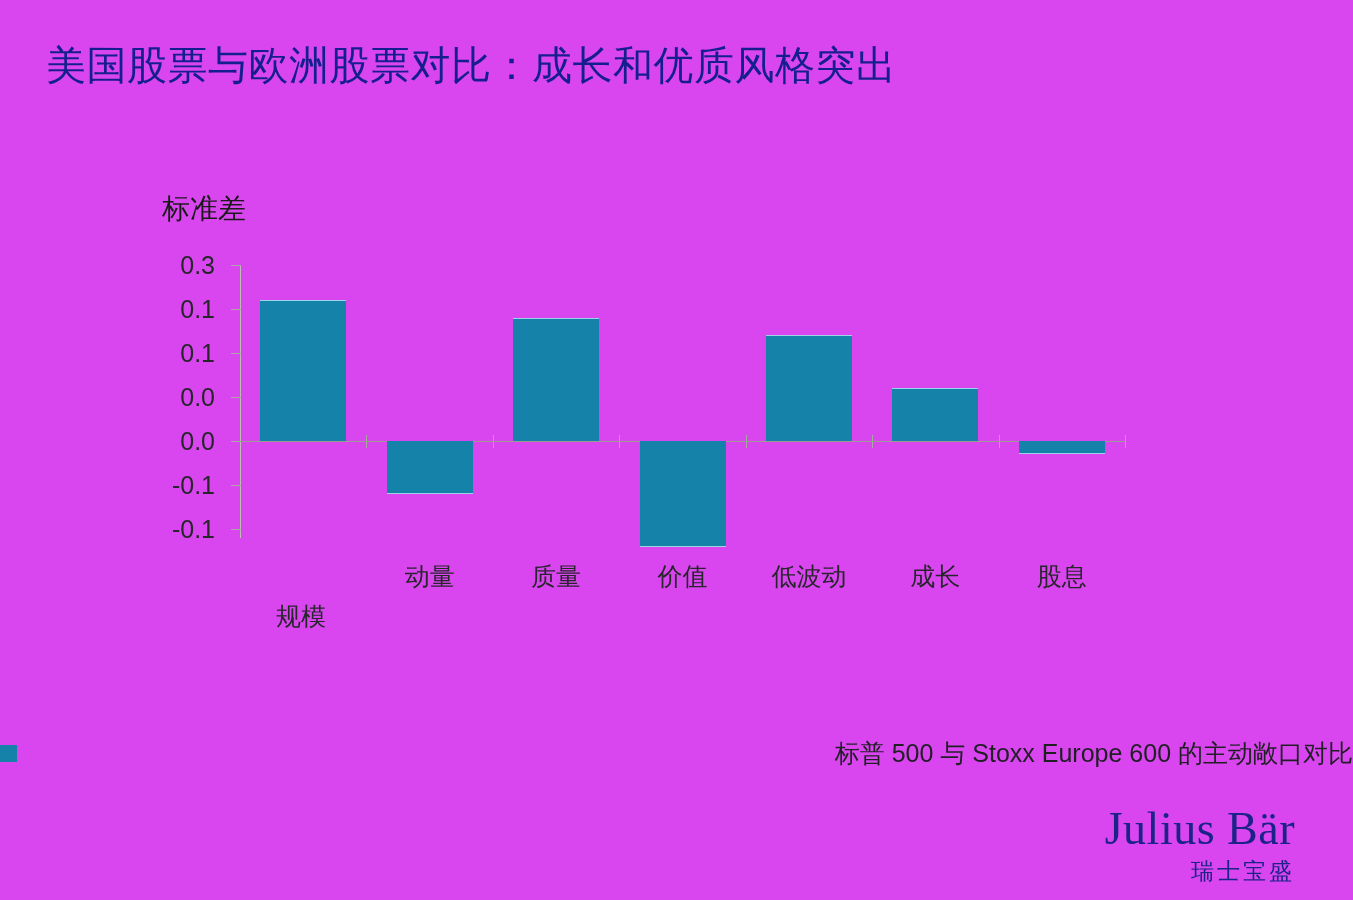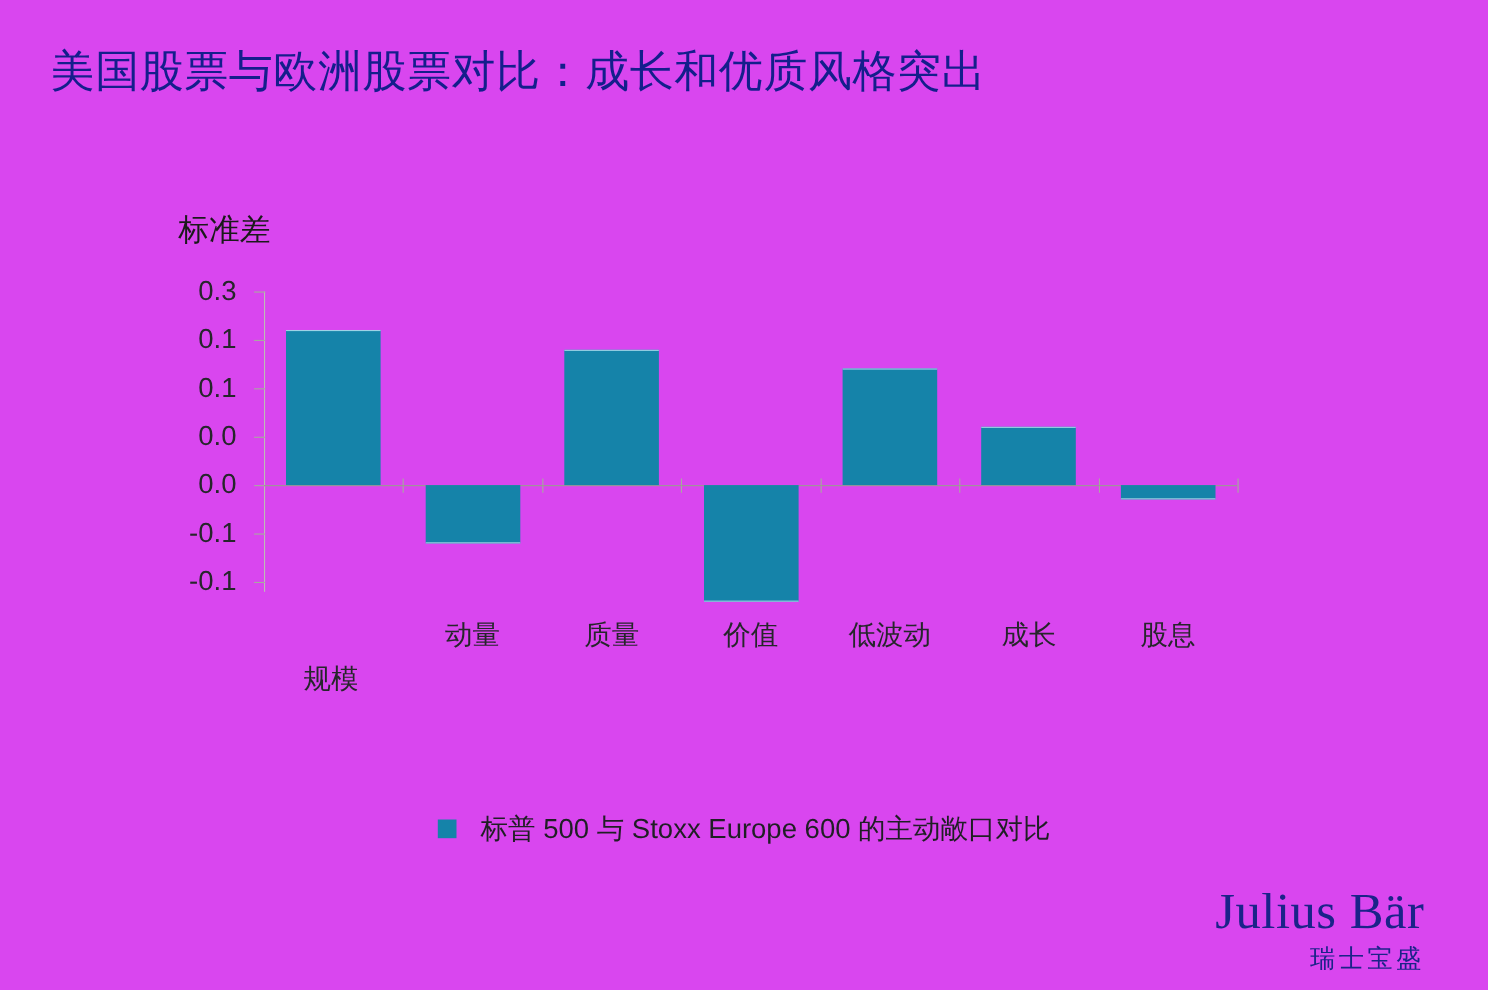--- a/index.html
+++ b/index.html
@@ -120,21 +120,21 @@
     white-space: nowrap;
   }
 
   
   .legend {
     position: absolute;
     left: 0;
     right: 0;
     top: 737px;
     display: flex;
-    justify-content: center;
+    justify-content: space-between;
     align-items: center;
     gap: 22px;
   }
   .legend-swatch {
     width: 17px;
     height: 17px;
     background: #1583a9;
     display: inline-block;
   }
   .legend-label {

